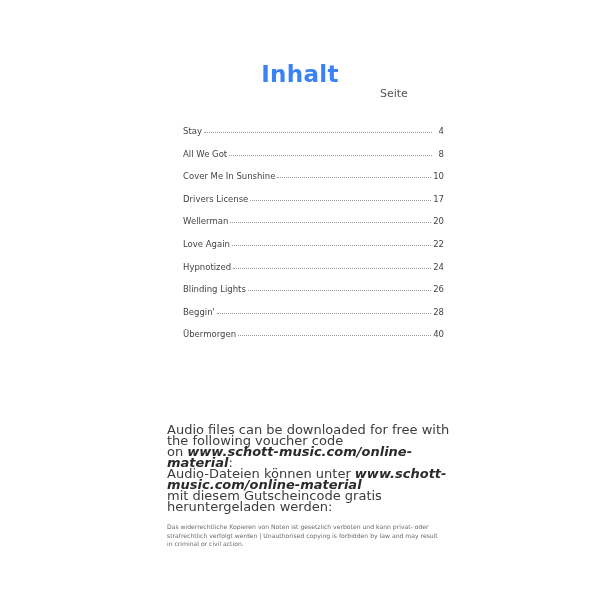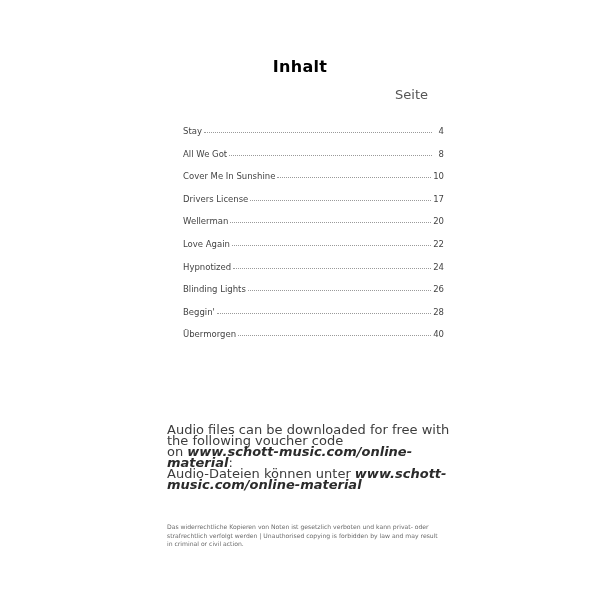--- a/index.html
+++ b/index.html
@@ -14,31 +14,30 @@
       overflow: hidden;
       font-family: "DejaVu Sans", "Liberation Sans", sans-serif;
       color: #3a3a3a;
     }
     .page-title {
       position: absolute;
       top: 46px;
       left: 0;
       width: 600px;
       text-align: center;
-      font-size: 16px;
-      color: #000000;
+      font-size: 23px;
+      color: #3b82f6;
       letter-spacing: 0.3px;
     }
     .seite-label {
       position: absolute;
       top: 87px;
       left: 380px;
       width: 48px;
-      text-align: right;
-      font-size: 13px;
+      font-size: 11px;
       color: #555;
     }
     .toc {
       position: absolute;
       top: 110px;
       left: 167px;
       width: 261px;
       margin: 16px;
       padding: 0;
       list-style: none;
@@ -142,15 +141,16 @@
     <span class="toc-title">Übermorgen</span>
     <span class="toc-leader"></span>
     <span class="toc-page">40</span>
   </li>
 </ul>
 
 <div class="audio-block">
   <div>Audio files can be downloaded for free with the following voucher code</div>
   <div><span>on </span><b>www.schott-music.com/online-material</b><span>:</span></div>
   <div><span>Audio-Dateien können unter </span><b>www.schott-music.com/online-material</b></div>
+  <div>mit diesem Gutscheincode gratis heruntergeladen werden:</div>
 </div>
 
 <div class="legal-block">Das widerrechtliche Kopieren von Noten ist gesetzlich verboten und kann privat- oder strafrechtlich verfolgt werden | Unauthorised copying is forbidden by law and may result in criminal or civil action.</div>
 
 </body></html>

